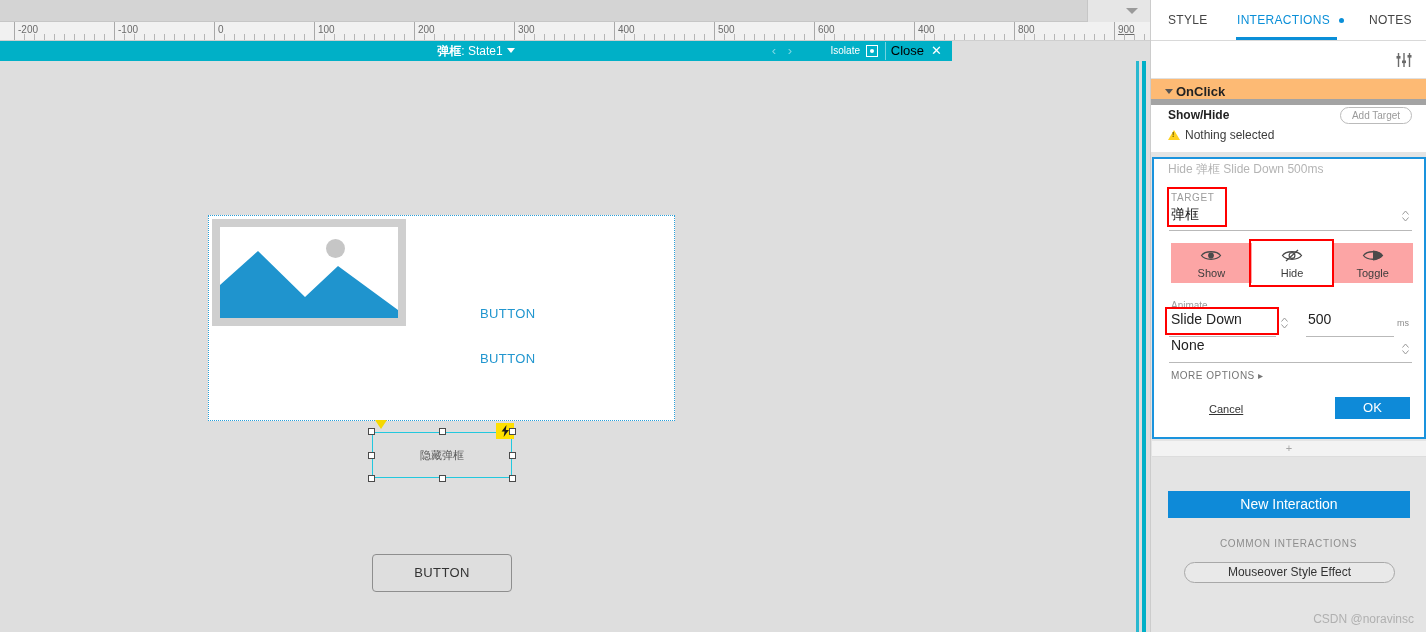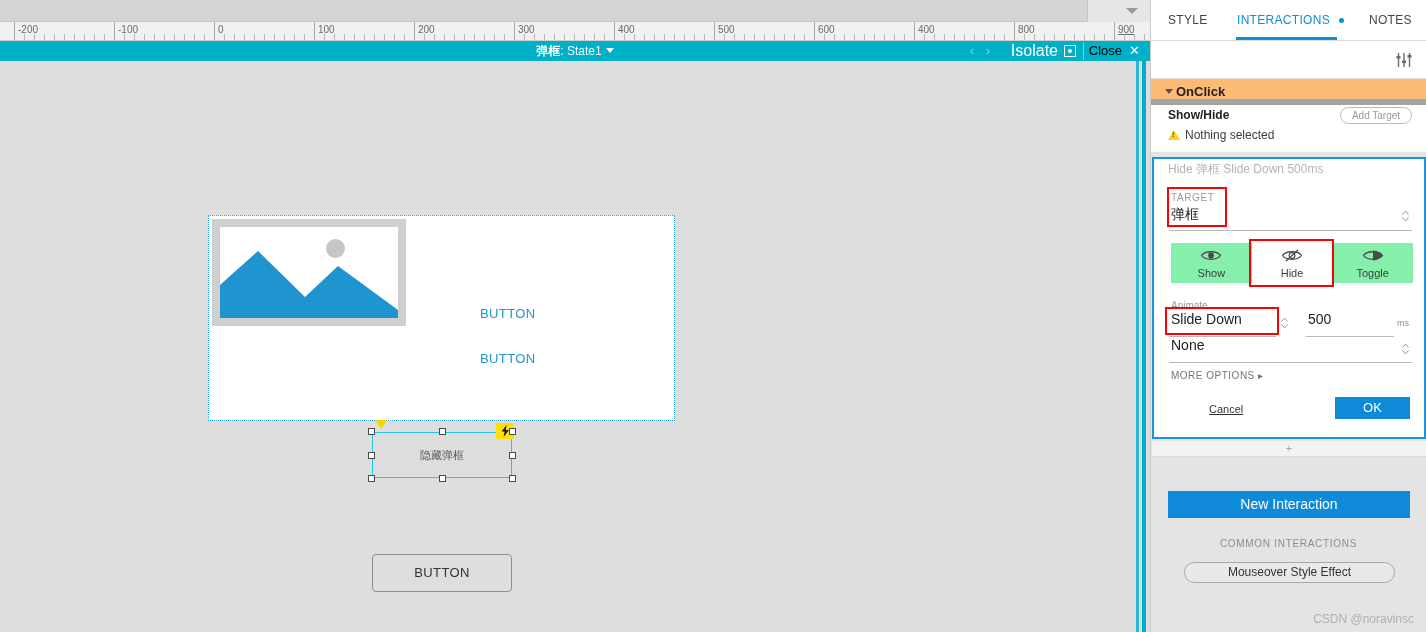--- a/index.html
+++ b/index.html
@@ -67,21 +67,21 @@
     position: absolute; top: 2px;
     font-size: 10px; color: #6b6b6b;
     font-family: "Liberation Sans", sans-serif;
     white-space: nowrap;
     line-height: 11px;
   }
 
   
   #isolate-bar {
     position: absolute; left: 0; top: 41px;
-    width: 1150px; height: 20px;
+    width: 952px; height: 20px;
     background: #00b0c7;
     color: #ffffff;
     font-size: 12px;
   }
   #isolate-title {
     position: absolute; left: 0; right: 0; top: 0;
     height: 20px; line-height: 20px;
     text-align: center;
     font-size: 12px;
     color: #ffffff;
@@ -97,21 +97,21 @@
     border-top: 5px solid #ffffff;
   }
   .iso-nav {
     position: absolute; top: 0; height: 20px; line-height: 20px;
     font-size: 13px; color: #7fd8e4;
   }
   #iso-prev { right: 176px; }
   #iso-next { right: 160px; }
   #iso-isolate {
     position: absolute; right: 92px; top: 0; height: 20px;
-    line-height: 20px; font-size: 16px; color: #ffffff;
+    line-height: 20px; font-size: 10px; color: #ffffff;
   }
   #iso-isolate-icon {
     position: absolute; right: 74px; top: 4px;
     width: 12px; height: 12px;
     border: 1px solid #ffffff;
     box-sizing: border-box;
   }
   #iso-isolate-icon::after {
     content: "";
     position: absolute; left: 3px; top: 3px;
@@ -419,21 +419,21 @@
     position: absolute; left: 13px; top: 28px;
     width: 60px; height: 40px;
     border: 2px solid #ff0000;
     box-sizing: border-box;
     pointer-events: none;
   }
 
   #sht-group {
     position: absolute; left: 17px; top: 84px;
     width: 242px; height: 40px;
-    background: #86efac;
+    background: #fca5a5;
     display: flex;
   }
   .sht-btn {
     flex: 1;
     position: relative;
     text-align: center;
     font-size: 11px;
     color: #3c3c3c;
   }
   .sht-btn.active { background: #ffffff; }

